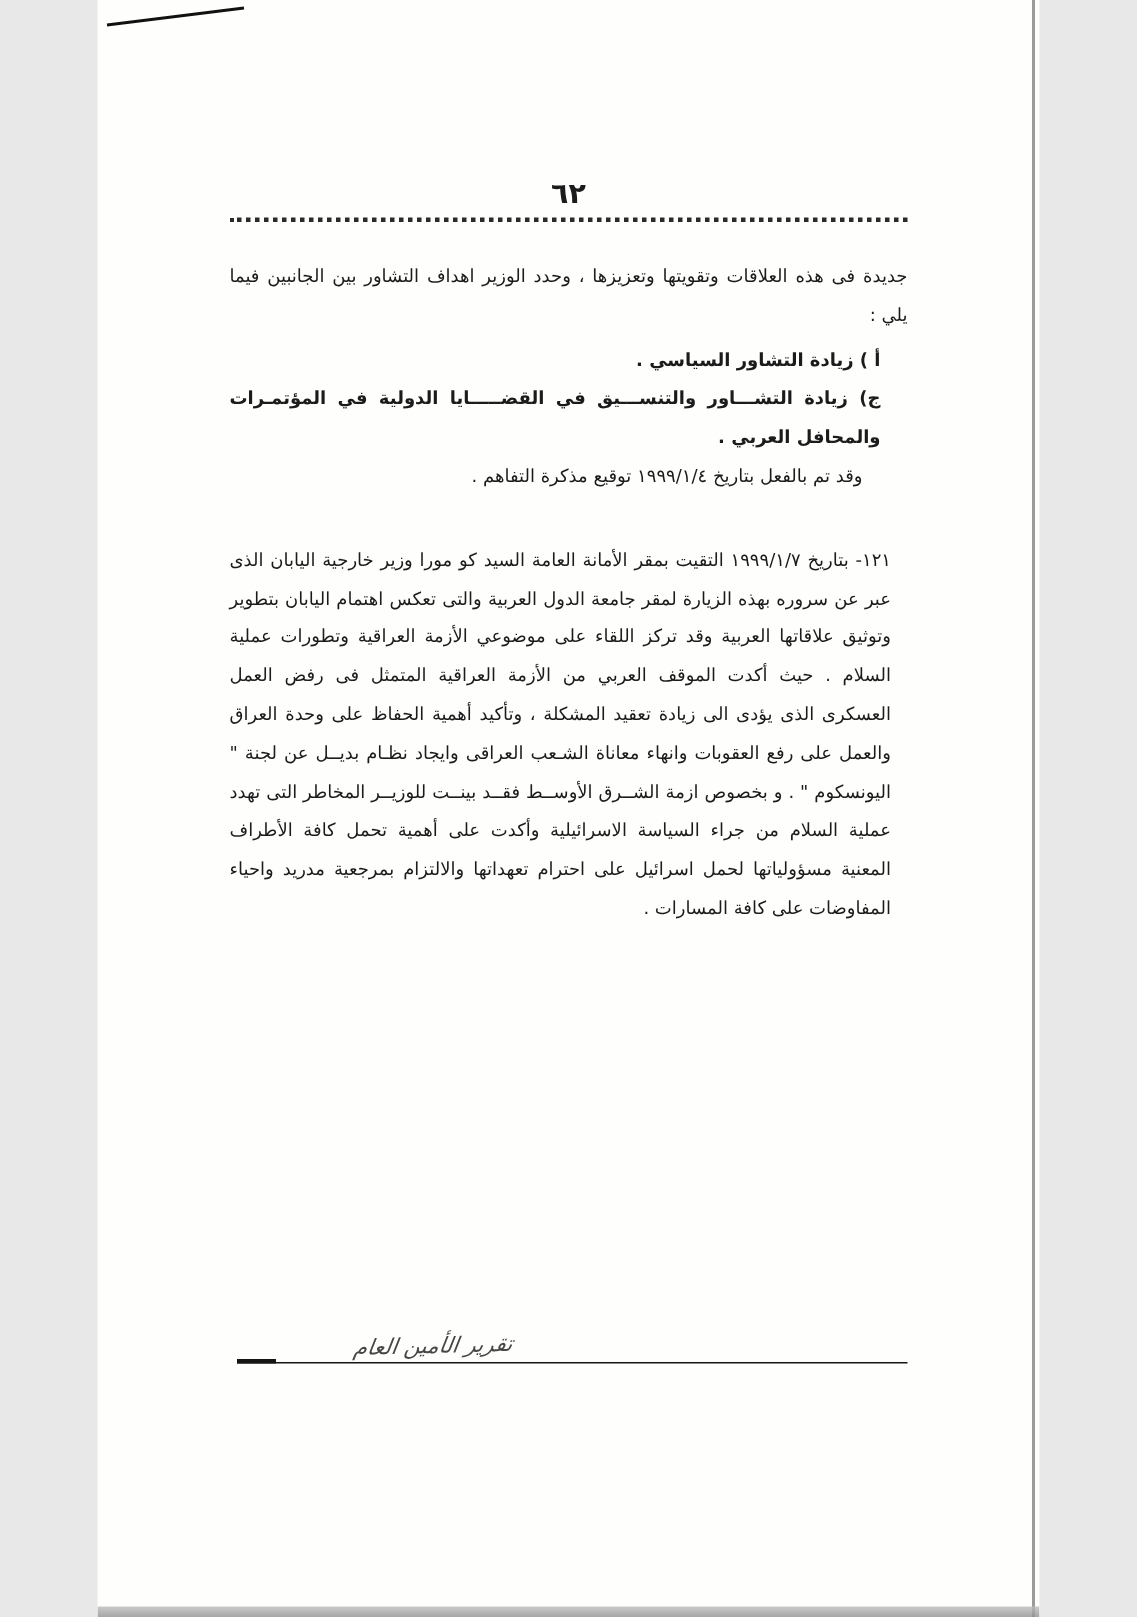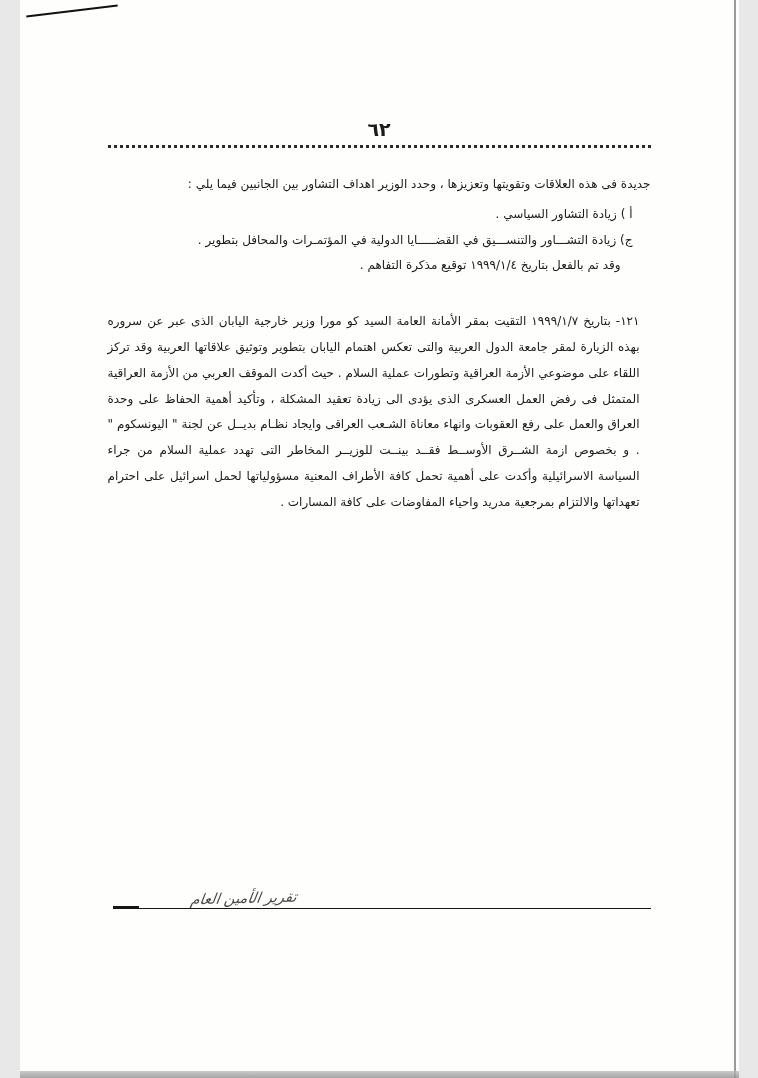--- a/index.html
+++ b/index.html
@@ -2,21 +2,21 @@
 <html lang="ar"><head>
 <meta charset="utf-8">
 <style>
   html, body {
     margin: 0;
     padding: 0;
     background: #e8e8e8;
   }
   .page {
     position: relative;
-    width: 719px;
+    width: 628px;
     height: 1078px;
     margin: 0 auto;
     background: #fefefd;
     overflow: hidden;
     direction: rtl;
     font-family: "DejaVu Sans", sans-serif;
     color: #1b1b1b;
   }
   
   .artifact { position: absolute; background: #222; }
@@ -61,21 +61,21 @@
     font-size: 12px;
     line-height: 2.15;
     text-align: justify;
   }
   .para { margin: 0 0 4px 0; }
   .goals-list {
     list-style: none;
     margin: 0;
     padding: 0 18px 0 0;
   }
-  .goals-list li { margin: 0; }
+  .goals-list li { margin: 0; font-weight: bold; }
   .memo-line {
     margin: 0;
     padding-right: 30px;
   }
   .para-121 {
     margin: 30px 11px 0 0;
   }
   
   .footer {
     position: absolute;
@@ -126,21 +126,21 @@
     <div class="page-number">٦٢</div>
     <div class="dotted-rule"></div>
   </div>
 
   <div class="body-text">
 
     <p class="para">جديدة فى هذه العلاقات وتقويتها وتعزيزها ، وحدد الوزير اهداف التشاور بين الجانبين فيما يلي :</p>
 
     <ul class="goals-list">
       <li>أ ) زيادة التشاور السياسي .</li>
-      <li>ج) زيادة التشـــاور والتنســـيق في القضـــــايا الدولية في المؤتمـرات والمحافل بتطوير .</li>
+      <li>ج) زيادة التشـــاور والتنســـيق في القضـــــايا الدولية في المؤتمـرات والمحافل العربي .</li>
     </ul>
 
     <p class="para memo-line">وقد تم بالفعل بتاريخ ١٩٩٩/١/٤ توقيع مذكرة التفاهم .</p>
 
     <p class="para para-121">١٢١- بتاريخ ١٩٩٩/١/٧ التقيت بمقر الأمانة العامة السيد كو مورا وزير خارجية اليابان الذى عبر عن سروره بهذه الزيارة لمقر جامعة الدول العربية والتى تعكس اهتمام اليابان بتطوير وتوثيق علاقاتها العربية وقد تركز اللقاء على موضوعي الأزمة العراقية وتطورات عملية السلام . حيث أكدت الموقف العربي من الأزمة العراقية المتمثل فى رفض العمل العسكرى الذى يؤدى الى زيادة تعقيد المشكلة ، وتأكيد أهمية الحفاظ على وحدة العراق والعمل على رفع العقوبات وانهاء معاناة الشـعب العراقى وايجاد نظـام بديــل عن لجنة " اليونسكوم " . و بخصوص ازمة الشــرق الأوســط فقــد بينــت للوزيــر المخاطر التى تهدد عملية السلام من جراء السياسة الاسرائيلية وأكدت على أهمية تحمل كافة الأطراف المعنية مسؤولياتها لحمل اسرائيل على احترام تعهداتها والالتزام بمرجعية مدريد واحياء المفاوضات على كافة المسارات .</p>
 
   </div>
 
   <div class="footer">
     <div class="footer-rule"></div>

